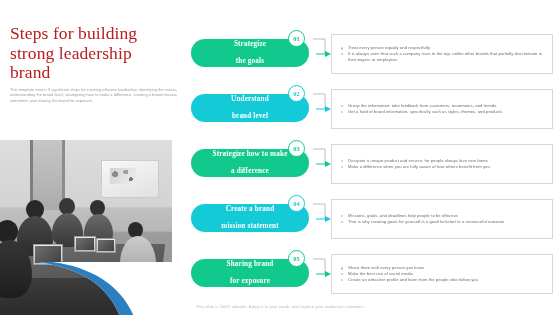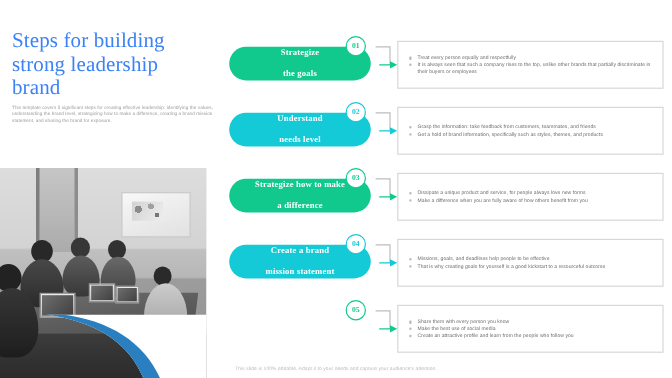--- a/index.html
+++ b/index.html
@@ -8,21 +8,21 @@
     font-family:"Liberation Sans", sans-serif;
     position:relative;
   }
   .slide{position:absolute;inset:0;background:#fff;}
 
   
   .left{position:absolute;left:0;top:0;width:185px;height:315px;}
   .title{
     position:absolute;left:10px;top:24px;width:165px;
     font-family:"Liberation Serif", serif;
-    font-size:17.5px;line-height:19.5px;color:#3b82f6;font-weight:400;
+    font-size:17.5px;line-height:19.5px;color:#b91c1c;font-weight:400;
     letter-spacing:.1px;
   }
   .subtitle{
     position:absolute;left:10px;top:87px;width:168px;
     font-size:3.9px;line-height:5.4px;color:#9a9a9a;
     letter-spacing:.05px;text-align:left;
   }
 
   
   .photo-wrap{
@@ -202,21 +202,21 @@
           <li>Treat every person equally and respectfully</li>
           <li>It is always seen that such a company rises to the top, unlike other brands that partially discriminate in their buyers or employees</li>
         </ul>
       </div>
     </div>
 
     <div class="step" style="top:85px;">
       <div class="pill" style="background:#14CAD7;text-align:center;">
         <span>
           <span>Understand</span><br>
-          <span>needs level</span>
+          <span>brand level</span>
         </span>
       </div>
       <div class="badge" style="border:1.1px solid #14CAD7;color:#14CAD7;">02</div>
       <svg class="connector" viewBox="0 0 28 52">
         <path d="M 10 9 L 22 9 L 22 24" fill="none" stroke="#bdbdbd" stroke-width="1"></path>
         <path d="M 13 24 L 24 24" fill="none" stroke="#14CAD7" stroke-width="1"></path>
         <path d="M 22 21 L 28 24 L 22 27 Z" fill="#14CAD7"></path>
       </svg>
       <div class="desc">
         <ul>
@@ -262,20 +262,26 @@
       </svg>
       <div class="desc">
         <ul>
           <li>Missions, goals, and deadlines help people to be effective</li>
           <li>That is why creating goals for yourself is a good kickstart to a resourceful outcome</li>
         </ul>
       </div>
     </div>
 
     <div class="step" style="top:250px;">
+      <div class="pill" style="background:#11C98D;">
+        <span>
+          <span>Sharing brand</span><br>
+          <span>for exposure</span>
+        </span>
+      </div>
       <div class="badge" style="border:1.1px solid #11C98D;color:#11C98D;">05</div>
       <svg class="connector" viewBox="0 0 28 52">
         <path d="M 10 9 L 22 9 L 22 24" fill="none" stroke="#bdbdbd" stroke-width="1"></path>
         <path d="M 13 24 L 24 24" fill="none" stroke="#11C98D" stroke-width="1"></path>
         <path d="M 22 21 L 28 24 L 22 27 Z" fill="#11C98D"></path>
       </svg>
       <div class="desc">
         <ul>
           <li>Share them with every person you know</li>
           <li>Make the best use of social media</li>

